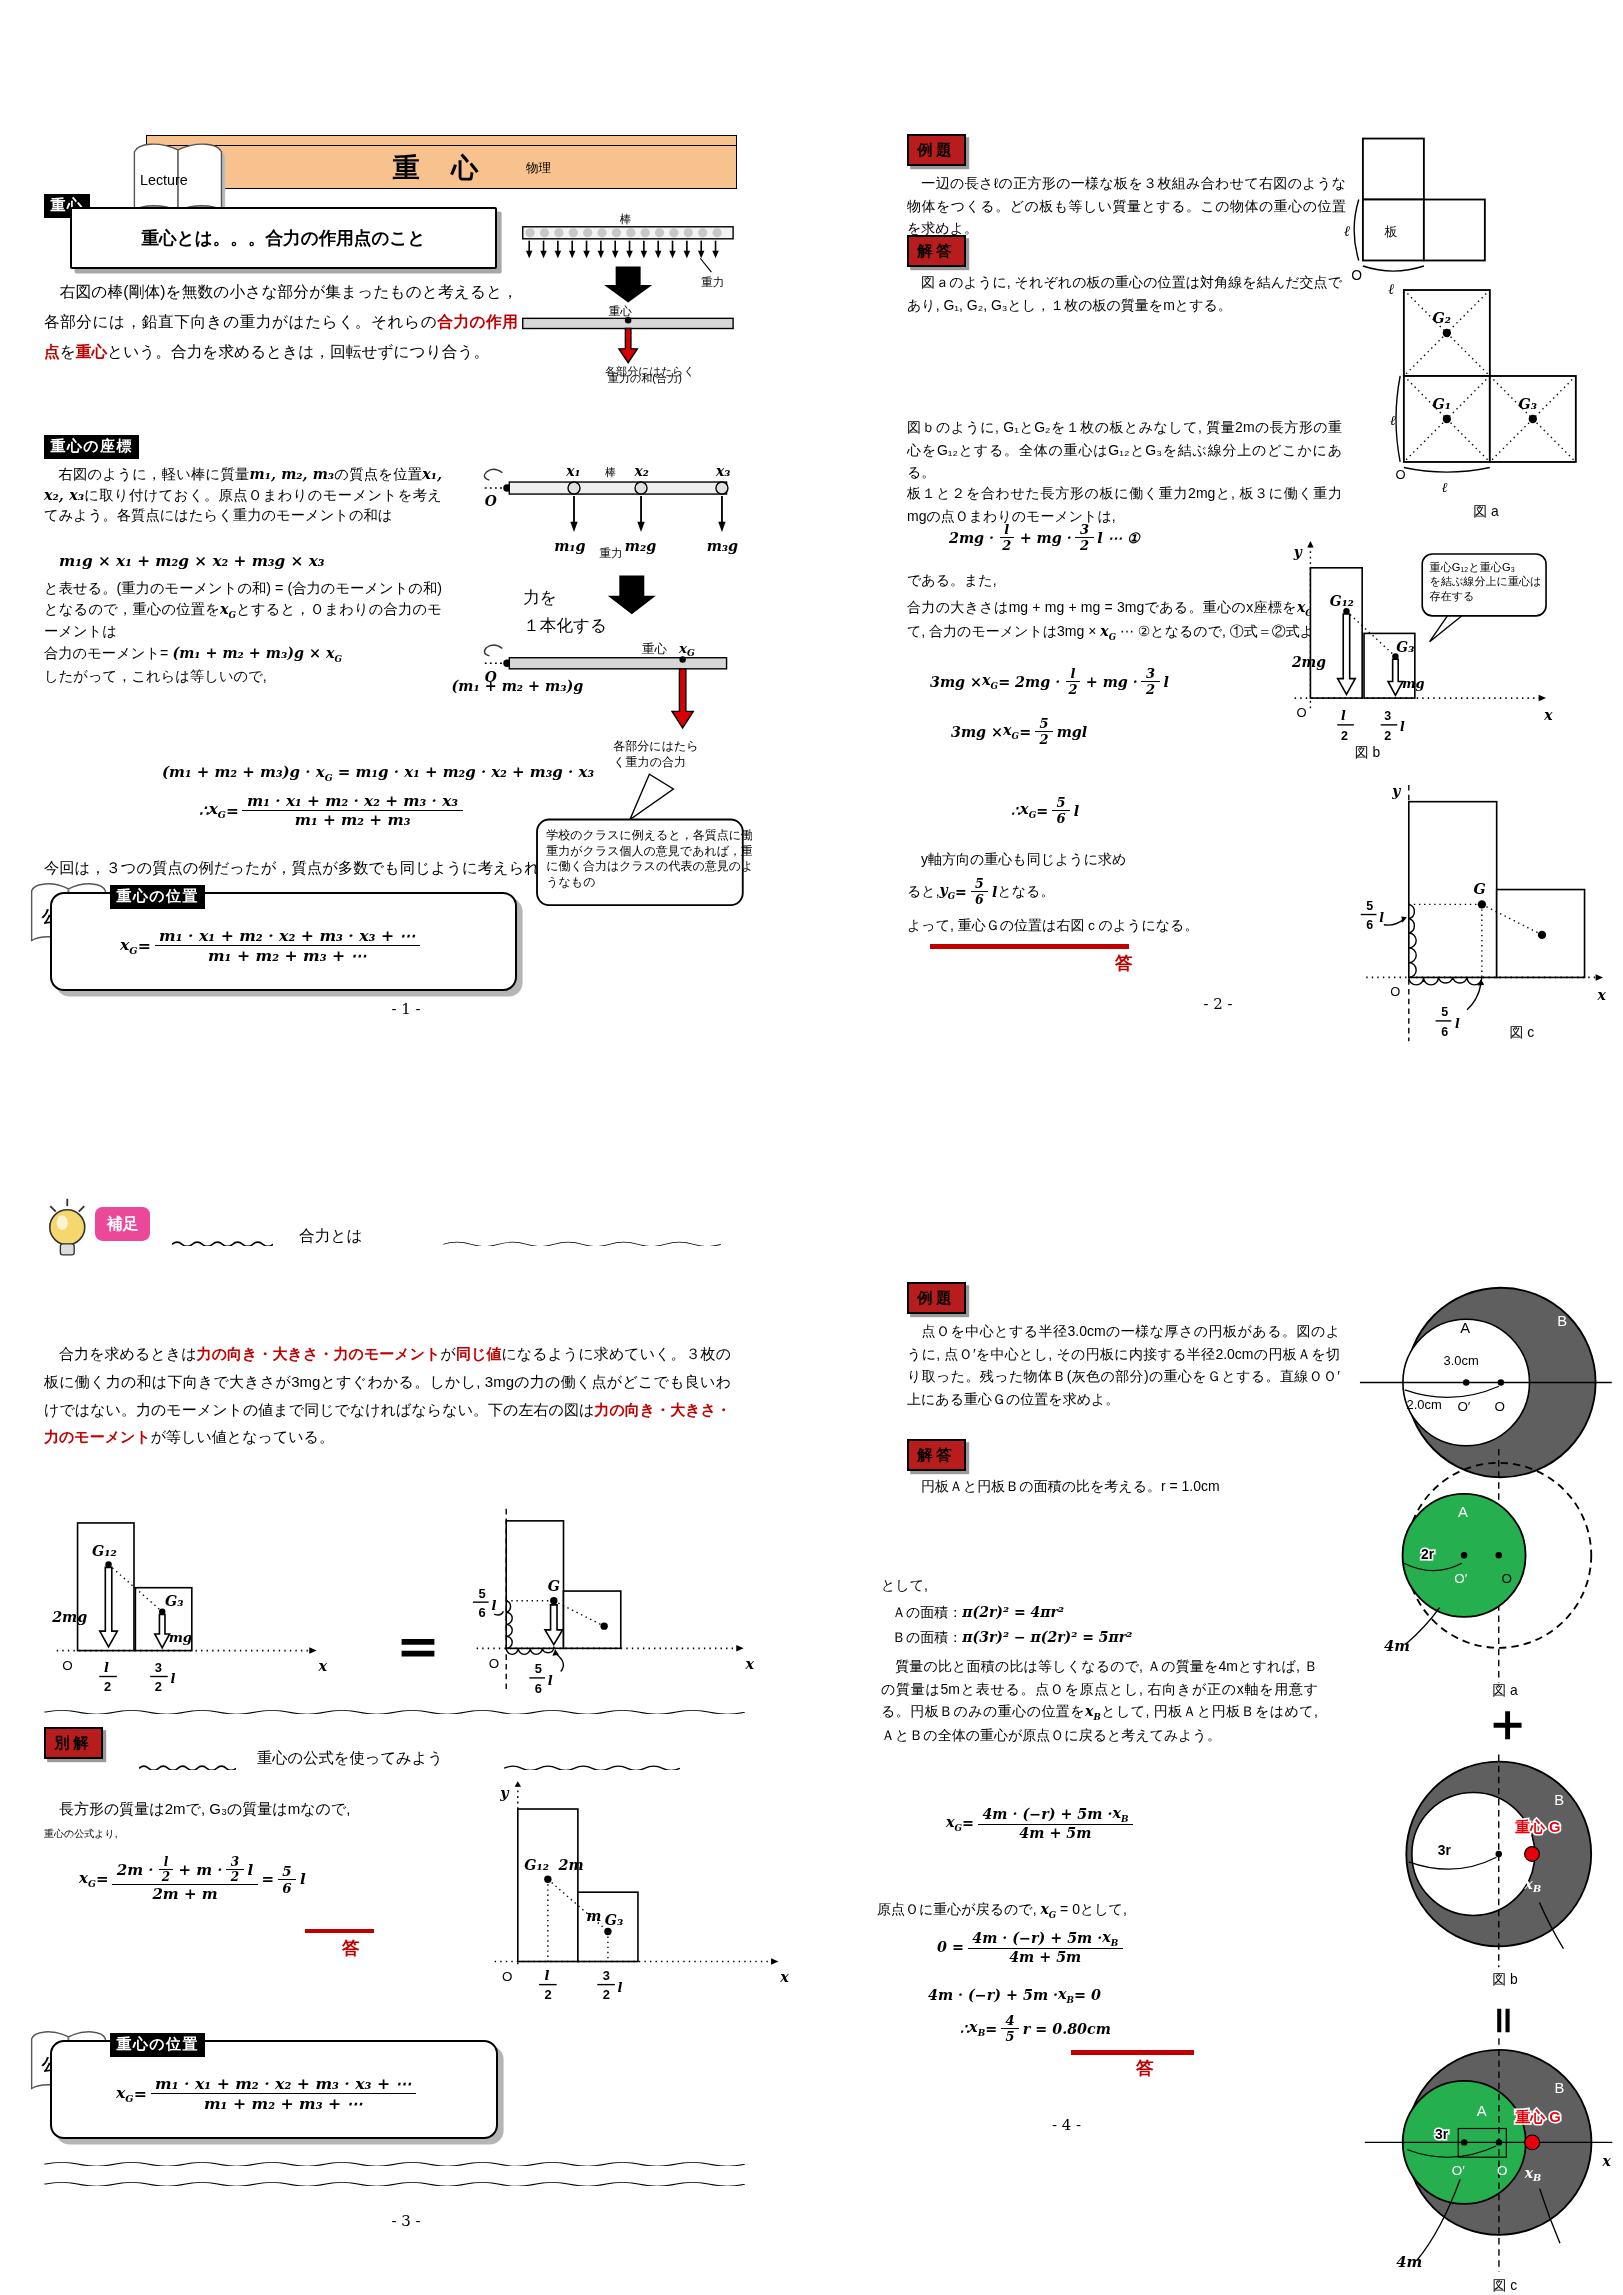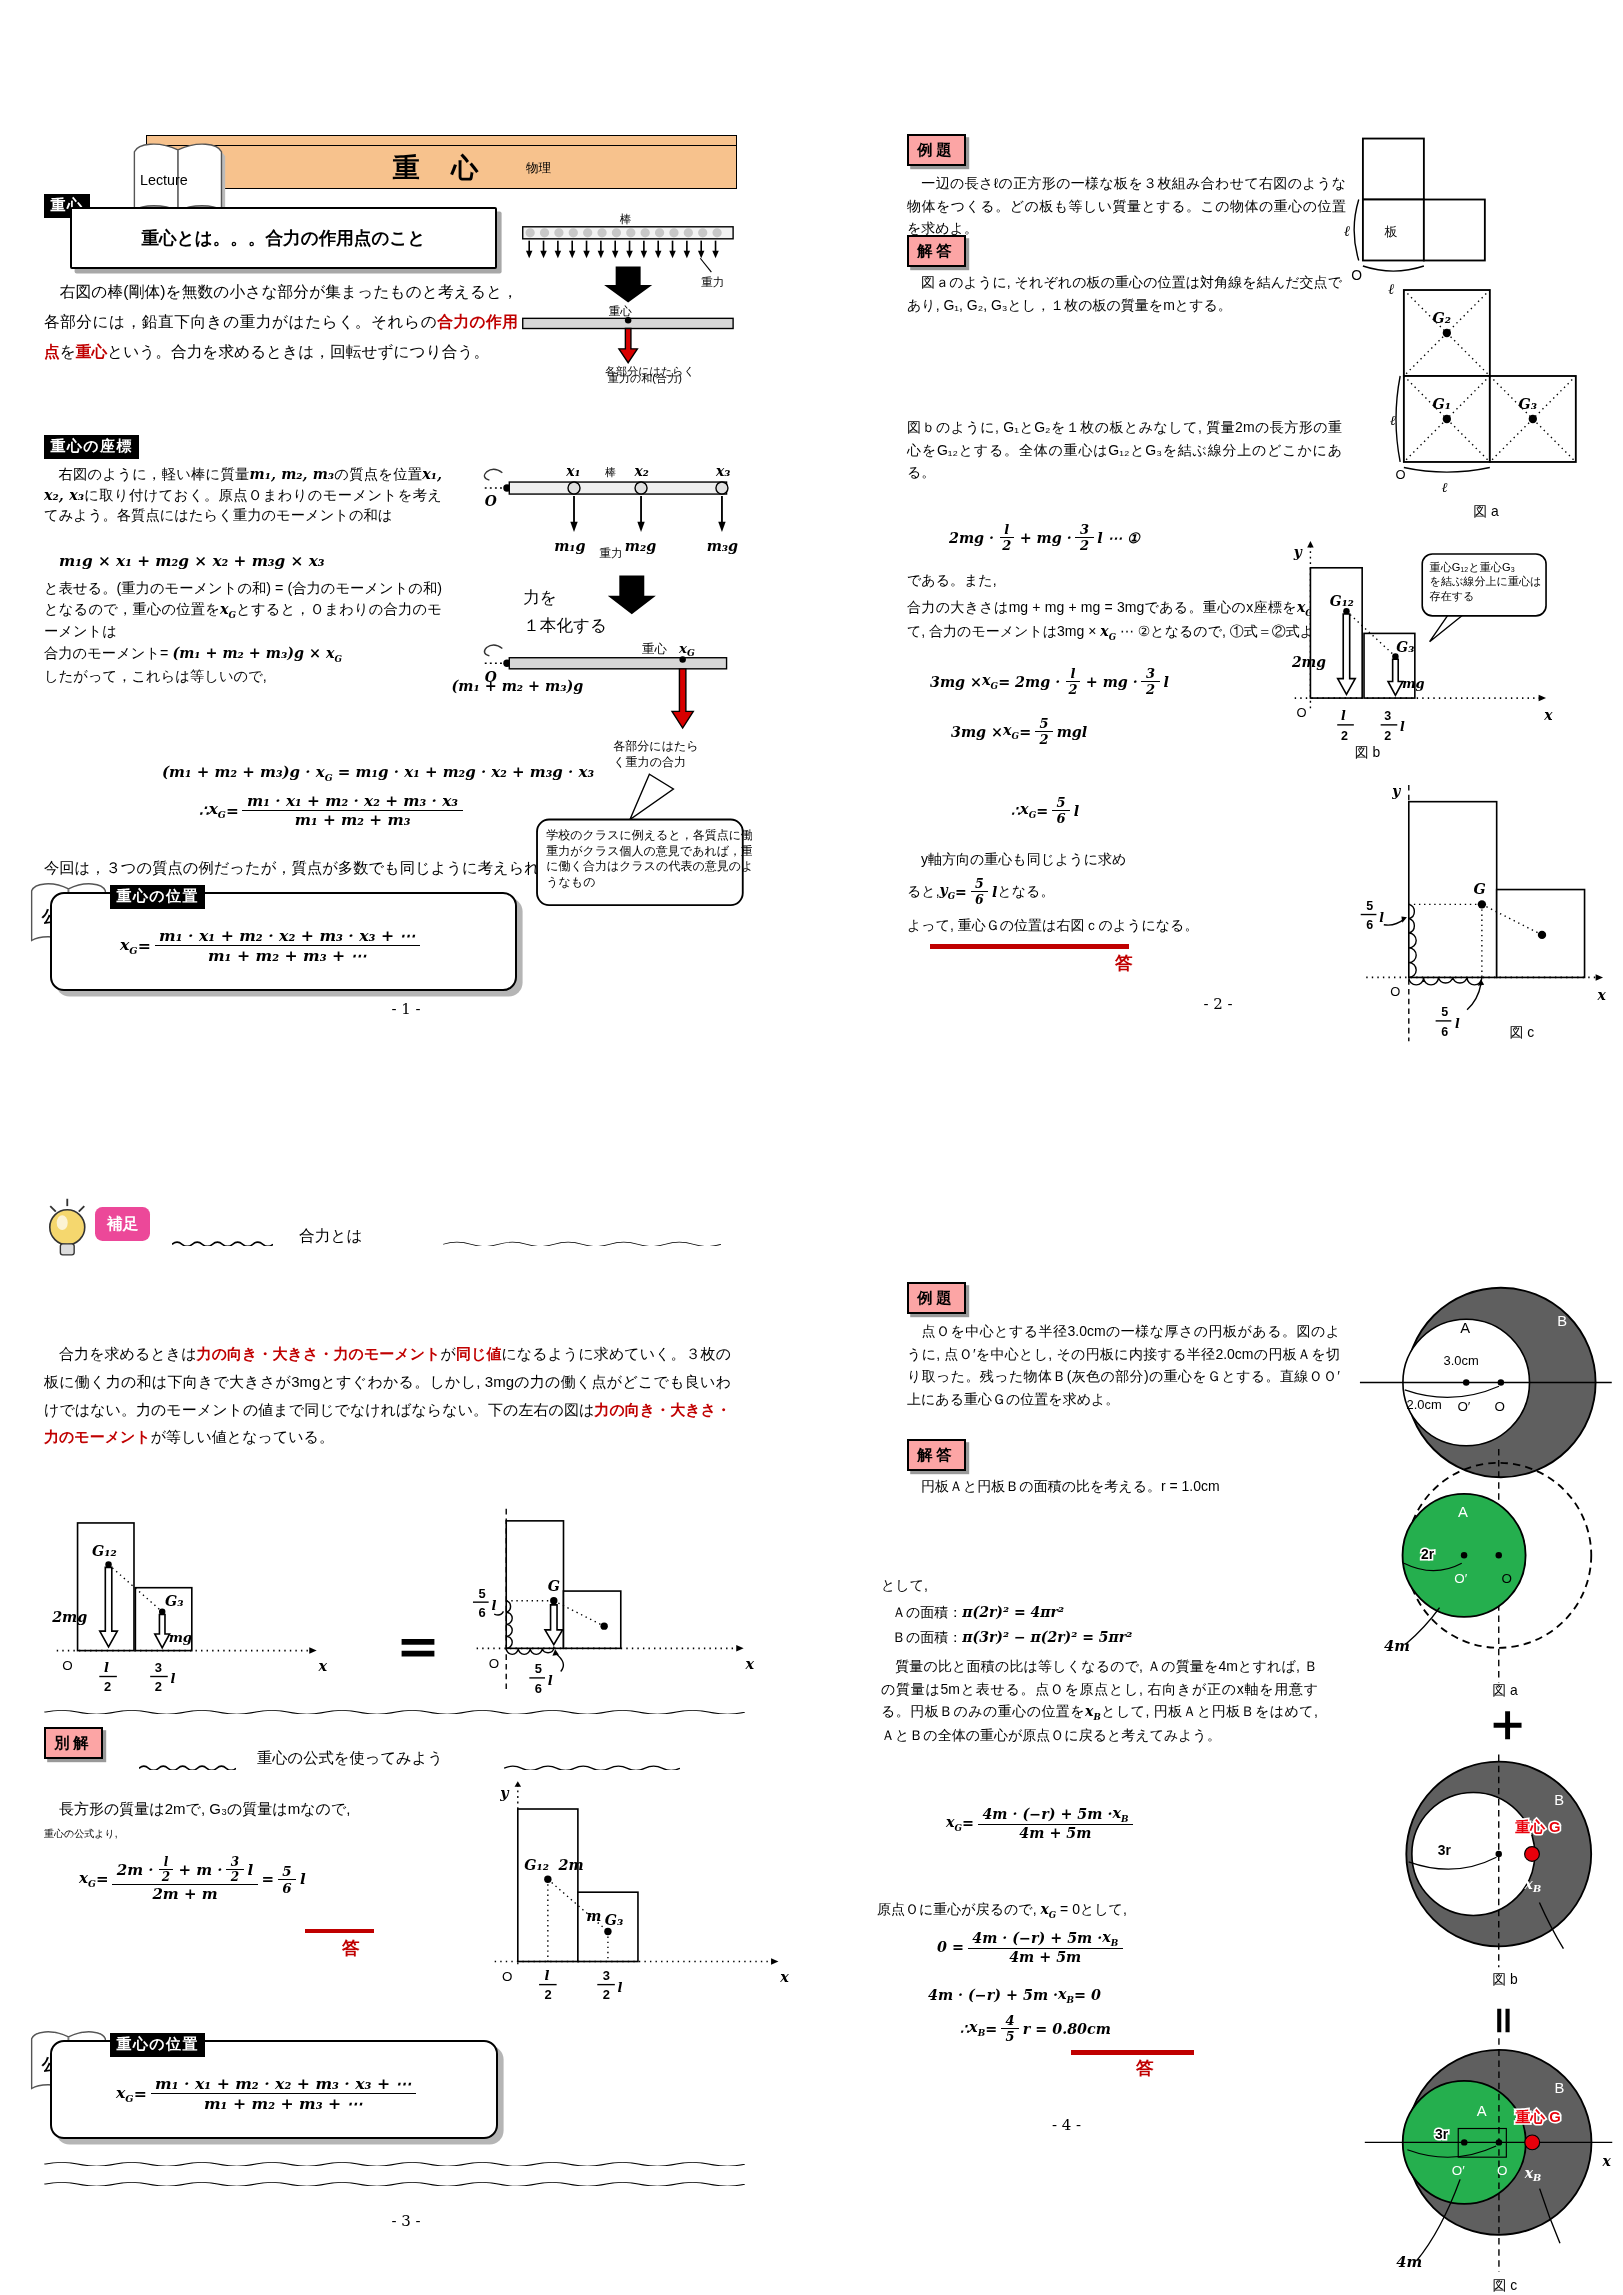--- a/index.html
+++ b/index.html
@@ -10,21 +10,21 @@
   .body-text{font-size:15.7px;line-height:1.9;text-align:justify;}
   .bt30{font-size:14px;line-height:1.62;text-align:justify;}
   .bt31{font-size:14.3px;line-height:1.45;text-align:justify;}
   .bt32{font-size:15px;line-height:1.85;text-align:justify;}
   .red{color:#c00000;font-weight:bold;}
   .mt{font-family:"DejaVu Serif",serif;font-style:italic;font-weight:bold;}
   .sv{font-family:"DejaVu Serif",serif;font-style:italic;font-weight:bold;}
   sub{font-size:.62em;}
   .blk-label{display:inline-block;background:#000;color:#fff;font-weight:bold;
              font-size:15px;padding:2.3px 6.5px;letter-spacing:1.4px;}
-  .ex-label{display:inline-block;border:2.3px solid #000;background:#fca5a5;color:#000;
+  .ex-label{display:inline-block;border:2.3px solid #000;background:#b91c1c;color:#000;
             font-size:15.3px;font-weight:800;padding:3.7px 8.3px;letter-spacing:3.7px;
             box-shadow:3.2px 3.2px 0 #999;}
   .callout{border:2.3px solid #000;border-radius:2px;box-shadow:4.6px 4.6px 0 #a8a8a8;
            display:flex;align-items:center;justify-content:center;
            font-size:17.6px;font-weight:bold;background:#fff;}
   .banner{background:#F7C28D;border:1.4px solid #000;}
   .banner .strip{height:9.3px;border-bottom:1.4px solid #000;}
   .fbox{border:2.3px solid #000;border-radius:14px;box-shadow:5.6px 5.6px 0 #b5b5b5;background:#fff;}
   .frac{display:inline-flex;flex-direction:column;align-items:center;vertical-align:middle;margin:0 3.7px;}
   .frac .fn{border-bottom:1.4px solid #000;padding:0 4.6px;display:inline-flex;align-items:center;}
@@ -209,20 +209,21 @@
     <text class="sm" x="4" y="222" font-size="32">ℓ</text>
     <text x="20" y="318" font-size="30">O</text>
     <path d="M45,288 Q111,310 177,288" fill="none" stroke="#000" stroke-width="3"></path>
     <text class="sm" x="100" y="348" font-size="32">ℓ</text>
   </svg>
 
   <div class="ex-label abs" style="left:95px;top:235px">解答</div>
 
   <div class="bt30 abs" style="left:95px;top:271px;width:435px">　図ａのように, それぞれの板の重心の位置は対角線を結んだ交点であり, G₁, G₂, G₃とし，１枚の板の質量をmとする。</div>
   <div class="bt30 abs" style="left:95px;top:416px;width:435px">図ｂのように, G₁とG₂を１枚の板とみなして, 質量2mの長方形の重心をG₁₂とする。全体の重心はG₁₂とG₃を結ぶ線分上のどこかにある。</div>
+  <div class="bt30 abs" style="left:95px;top:482px;width:435px">板１と２を合わせた長方形の板に働く重力2mgと, 板３に働く重力mgの点Ｏまわりのモーメントは,</div>
 
   <div class="feq abs mt" style="left:137px;top:522px;font-size:14.3px">
     <span>2mg ·</span>
     <span class="frac" style="font-size:13px">
           <span class="fn">l</span>
           <span class="fd">2</span>
         </span>
     <span>+ mg ·</span>
     <span class="frac" style="font-size:13px">
           <span class="fn">3</span>

